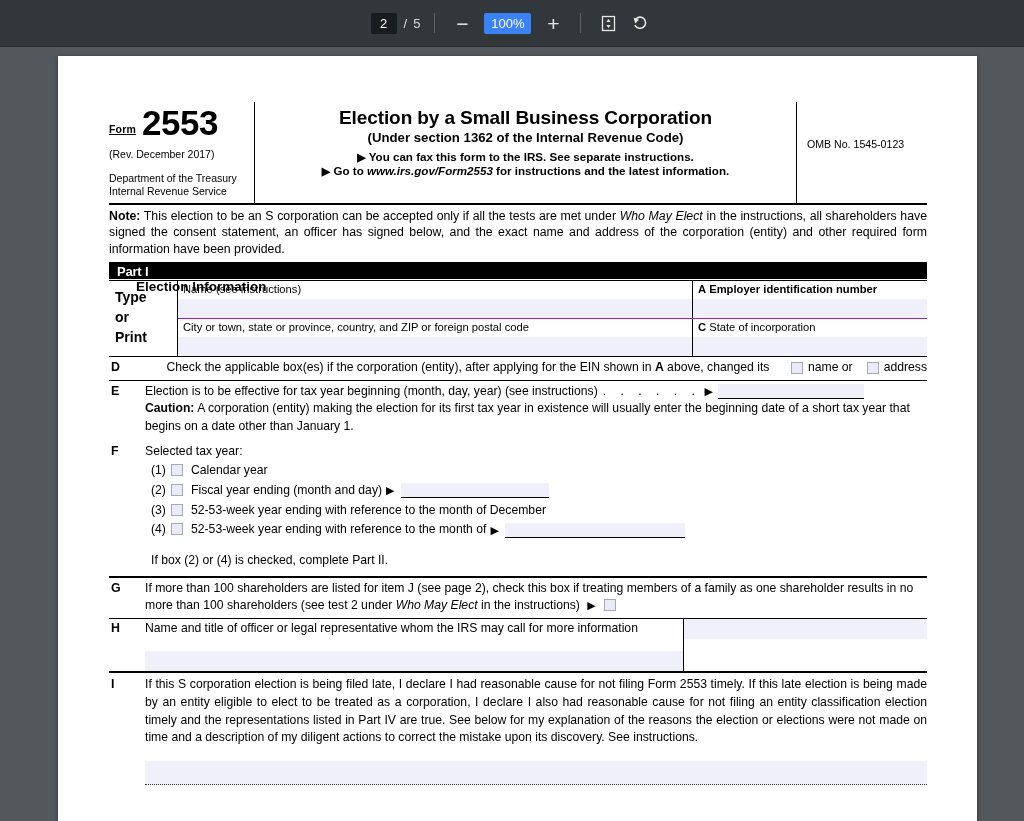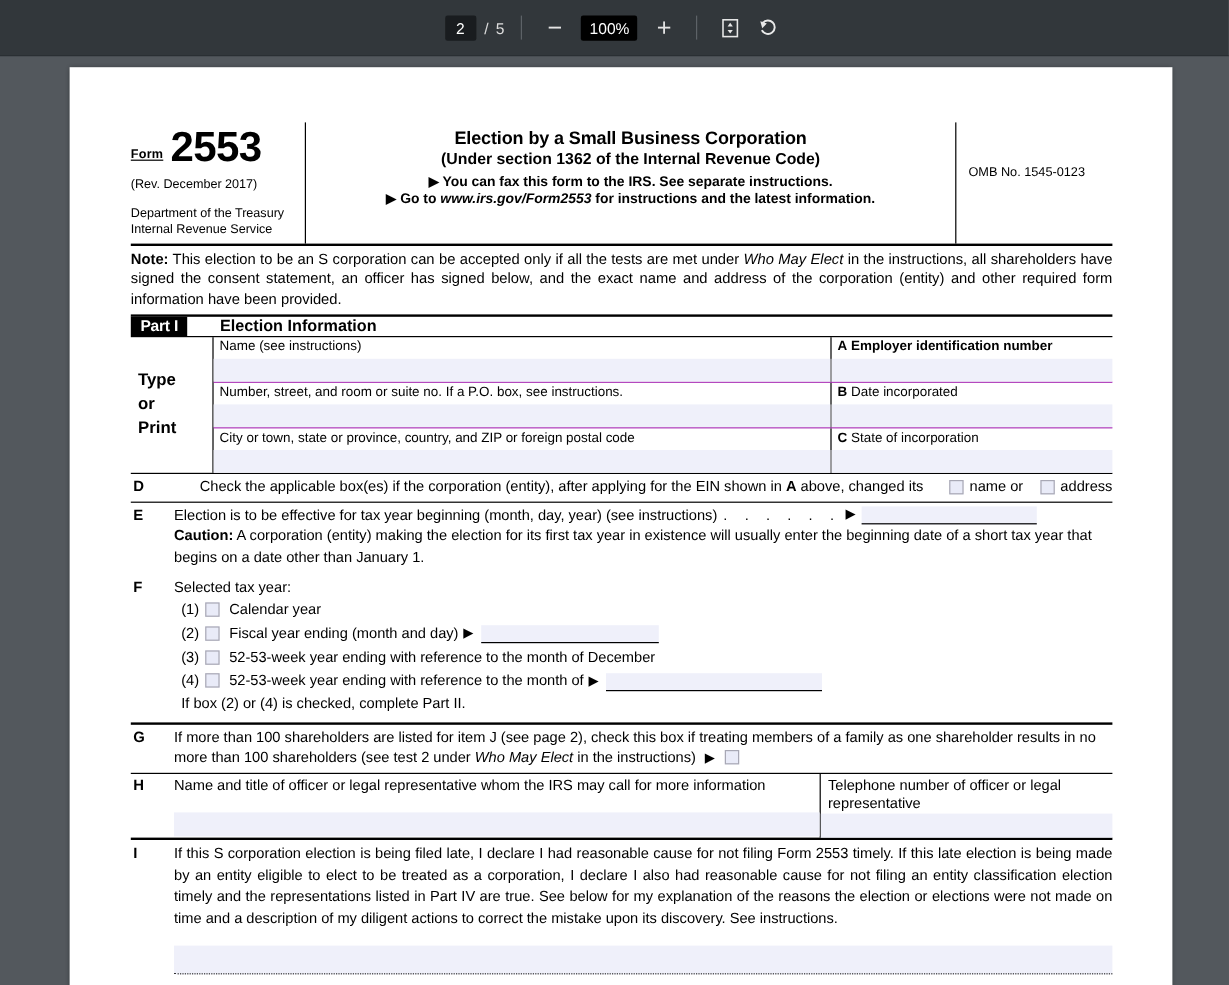--- a/index.html
+++ b/index.html
@@ -41,21 +41,21 @@
     width: 26px; height: 26px;
     display: flex; align-items: center; justify-content: center;
     background: none; border: none; cursor: pointer;
     color: #e8e8e8;
   }
   .minus, .plus {
     font-size: 21px; line-height: 1; color: #e3e3e3;
     font-family: "Liberation Sans", sans-serif;
   }
   .zoom-box {
-    background: #000000; color: #fff;
+    background: #3b82f6; color: #fff;
     width: 47px; height: 21px;
     border: none; outline: none;
     text-align: center; font-size: 13px;
     font-family: "Liberation Sans", sans-serif;
     border-radius: 2px;
     margin: 0 9px;
   }
   .svg-ic { display:block; }
 
   
@@ -103,21 +103,21 @@
   .form-word { font-size: 10.5px; font-weight: 700; padding-bottom: 5px; letter-spacing: .2px; text-decoration: underline; }
   .form-num { font-size: 35px; font-weight: 700; line-height: .96; letter-spacing: -.5px; }
   .rev { font-size: 10.5px; margin-top: 8px; }
   .dept { font-size: 10.5px; margin-top: 12px; line-height: 1.25; }
 
   .hdr-mid {
     flex: 1; padding: 5px 6px 4px 6px;
     border-right: 1.5px solid #000;
     text-align: center;
   }
-  .t1 { font-size: 15px; font-weight: 700; letter-spacing: -.1px; }
+  .t1 { font-size: 19px; font-weight: 700; letter-spacing: -.1px; }
   .t2 { font-size: 13.2px; font-weight: 700; margin-top: 1px; }
   .t3 { font-size: 13.2px; font-weight: 700; margin-top: 1px; }
   .t4 { font-size: 11.6px; font-weight: 700; margin-top: 5px; }
   .t5 { font-size: 11.6px; font-weight: 700; margin-top: 1px; }
   .t5 i, .t4 i { font-style: italic; }
 
   .hdr-right {
     width: 130px; padding: 36px 4px 4px 10px;
     font-size: 10.6px;
   }
@@ -130,20 +130,21 @@
   }
   .note b { font-weight: 700; }
   .note i { font-style: italic; }
 
   
   .partbar {
     display: flex; align-items: stretch;
     border-top: 2.2px solid #000;
     border-bottom: 1.2px solid #000;
     height: 19px;
+    flex-direction: column;
   }
   .part-tag {
     background: #000; color: #fff;
     font-size: 13px; font-weight: 700;
     padding: 0 8px; display: flex; align-items: center;
     letter-spacing: -.2px;
   }
   .part-title {
     font-size: 13.5px; font-weight: 700;
     padding-left: 27px; display: flex; align-items: center;
@@ -189,21 +190,21 @@
 
   .sub { padding-left: 0px; }
   .sub b { font-weight: 700; }
 
   .f-item { display: flex; align-items: center; margin-top: 2px; }
   .f-num { width: 26px; flex: 0 0 26px; padding-left: 6px; }
   .f-cb { width: 20px; flex: 0 0 20px; }
   .f-txt { white-space: nowrap; }
   .f-fld1 { width: 148px; height: 15px; border-bottom: 1px solid #000; margin-left: 6px; }
   .f-fld2 { width: 180px; height: 15px; border-bottom: 1px solid #000; margin-left: 6px; }
-  .f-note { padding-left: 6px; margin-top: 1px; }
+  .f-note { padding-left: 6px; margin-top: 13px; }
 
   
   .h-wrap { display: flex; border-bottom: 2.2px solid #000; }
   .h-left { flex: 1; border-right: 1.2px solid #000; }
   .h-right { width: 243px; }
   .h-lbl { font-size: 12.2px; padding: 2px 4px 2px 0; min-height: 32px; line-height:1.2; }
   .h-in { height: 20px; background: #eff0fa; }
 
   
   .i-text { font-size: 12.2px; line-height: 1.45; text-align: justify; padding: 3px 0 5px 0; }
@@ -312,33 +313,20 @@
             </div>
             <div class="tp-cell-r">
               <div class="cell-lbl">
                 <b>A</b>
                 <b>Employer identification number</b>
               </div>
               <div class="cell-in"></div>
             </div>
           </div>
 
-          <div class="tp-row">
-            <div class="tp-cell-l">
-              <div class="cell-lbl">Number, street, and room or suite no. If a P.O. box, see instructions.</div>
-              <div class="cell-in"></div>
-            </div>
-            <div class="tp-cell-r">
-              <div class="cell-lbl">
-                <b>B</b>
-                <span>Date incorporated</span>
-              </div>
-              <div class="cell-in"></div>
-            </div>
-          </div>
 
           <div class="tp-row">
             <div class="tp-cell-l">
               <div class="cell-lbl">City or town, state or province, country, and ZIP or foreign postal code</div>
               <div class="cell-in"></div>
             </div>
             <div class="tp-cell-r">
               <div class="cell-lbl">
                 <b>C</b>
                 <span>State of incorporation</span>
@@ -426,21 +414,20 @@
         </div>
       </div>
 
       <div class="h-wrap">
         <div class="lcode" style="padding-top:2px">H</div>
         <div class="h-left">
           <div class="h-lbl">Name and title of officer or legal representative whom the IRS may call for more information</div>
           <div class="h-in"></div>
         </div>
         <div class="h-right">
-          <div class="h-lbl" style="padding-left:6px">Telephone number of officer or legal representative</div>
           <div class="h-in"></div>
         </div>
       </div>
 
       <div class="lrow">
         <div class="lcode" style="padding-top:3px">I</div>
         <div class="lbody i-text">If this S corporation election is being filed late, I declare I had reasonable cause for not filing Form 2553 timely. If this late election is being made by an entity eligible to elect to be treated as a corporation, I declare I also had reasonable cause for not filing an entity classification election timely and the representations listed in Part IV are true. See below for my explanation of the reasons the election or elections were not made on time and a description of my diligent actions to correct the mistake upon its discovery. See instructions.</div>
       </div>
 
       <div class="gap9"></div>

